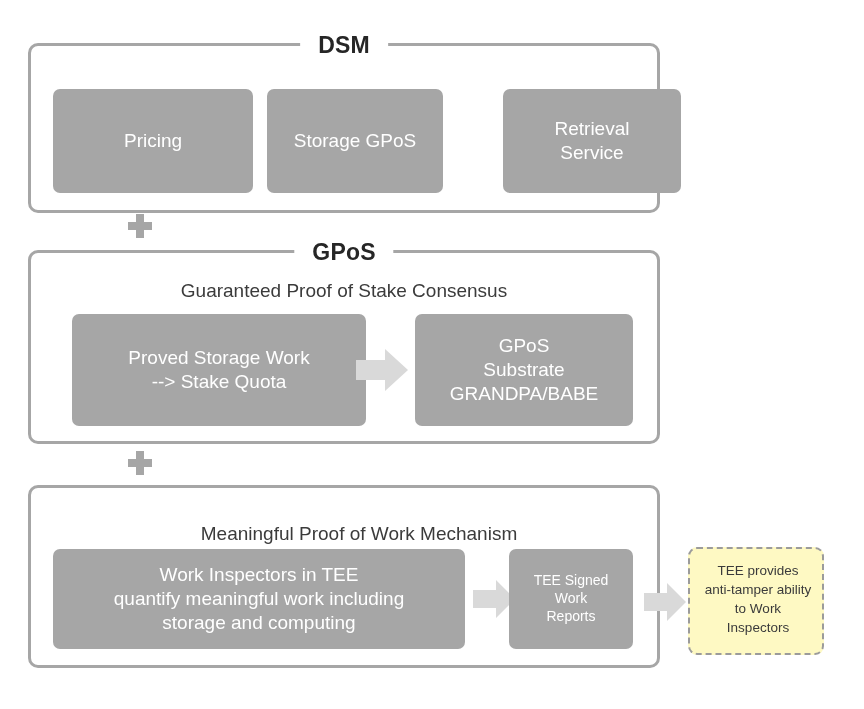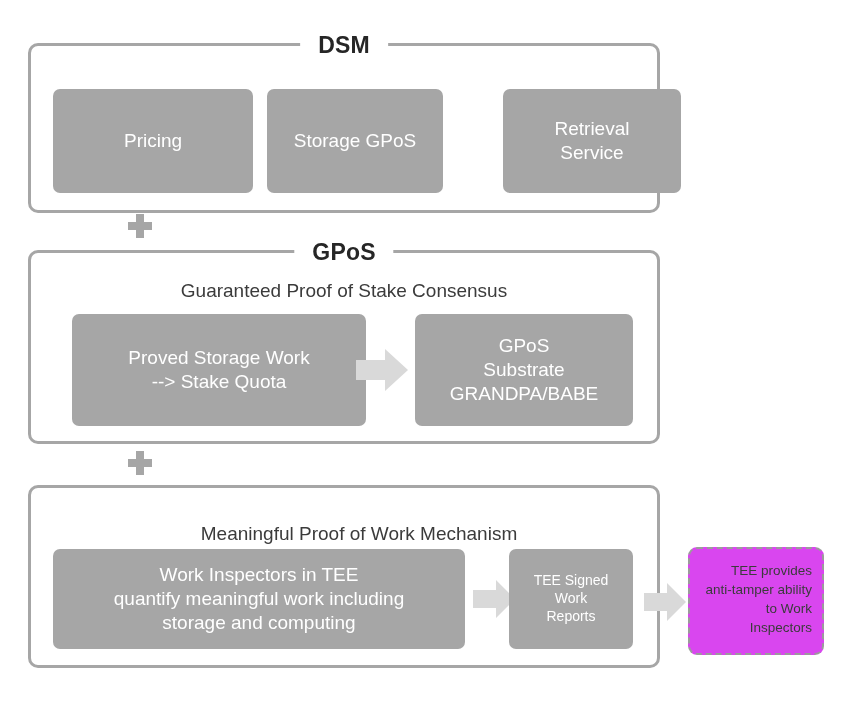--- a/index.html
+++ b/index.html
@@ -70,26 +70,26 @@
     padding: 4px 8px;
   }
   .node-sm { font-size: 14px; }
 
   
   .note {
     position: absolute;
     box-sizing: border-box;
     border: 2px dashed #9b9b9b;
     border-radius: 9px;
-    background: #d946ef;
+    background: #fef9c3;
     color: #3b3b3b;
     font-size: 13.5px;
     line-height: 1.42;
     padding: 12px 10px 10px 14px;
-    text-align: right;
+    text-align: center;
   }
   .arrow-wrap { position: absolute; }
   .arrow-svg { display: block; }
 
   
   .plus {
     position: absolute;
     width: 24px;
     height: 24px;
   }

